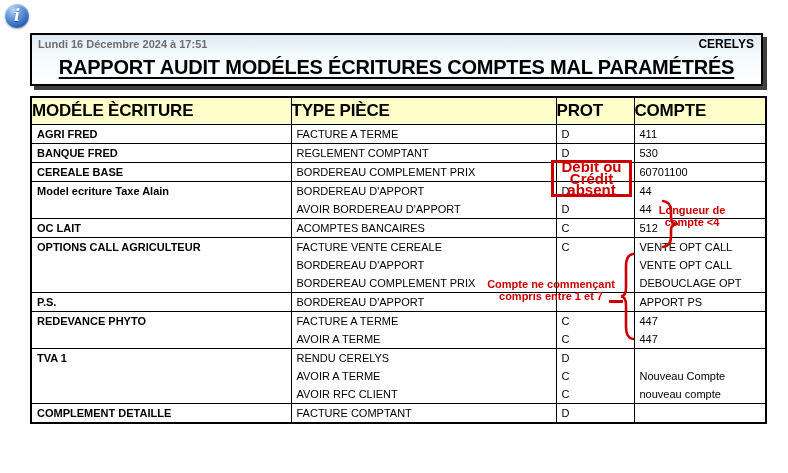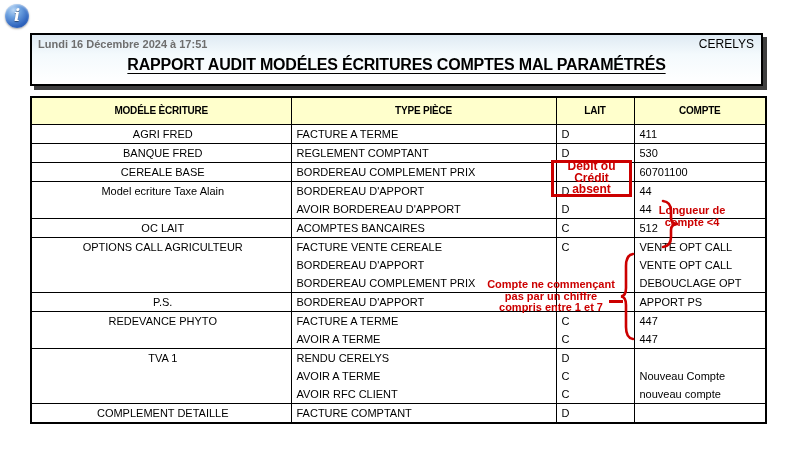--- a/index.html
+++ b/index.html
@@ -33,62 +33,62 @@
     background: linear-gradient(180deg, #dfeaf3 0%, #f4fafd 40%, #ffffff 100%);
     border: 2px solid #000;
     box-shadow: 4px 4px 0 #3f3f3f;
   }
   .header-date {
     position: absolute; left: 6px; top: 3px;
     font-size: 11px; font-weight: bold; color: #6e6e6e; white-space: nowrap; text-align: right;
   }
   .header-company {
     position: absolute; right: 7px; top: 2px;
-    font-size: 12px; font-weight: normal; color: #000; text-align: right;
+    font-size: 12px; font-weight: bold; color: #000; text-align: right;
   }
   .header-title {
     position: absolute; left: 0; right: 0; top: 21px;
-    text-align: center; font-size: 16px; font-weight: bold;
+    text-align: center; font-size: 20px; font-weight: bold;
     letter-spacing: -0.2px;
     text-decoration: underline; text-underline-offset: 3px;
     white-space: nowrap;
   }
 
   
   table.report {
     position: absolute; left: 30px; top: 96px;
     width: 735px; border-collapse: collapse; table-layout: fixed;
     border: 2px solid #000;
   }
   table.report th {
     background: #FFFFCC;
     border: 1px solid #000;
     height: 27px;
-    font-size: 10px; font-weight: bold; text-align: center;
+    font-size: 17px; font-weight: bold; text-align: left;
     letter-spacing: -0.2px; padding: 0;
   }
   table.report td {
     border-left: 1px solid #000; border-right: 1px solid #000;
     height: 18px; font-size: 11px; line-height: 18px;
     padding: 0 2px 0 5px; vertical-align: middle;
     white-space: nowrap; overflow: hidden;
   }
   table.report tr.group-start td { border-top: 1px solid #000; }
-  table.report td.model { font-weight: normal; text-align: center; }
+  table.report td.model { font-weight: bold; }
   .ann-text {
     position: absolute; z-index: 5;
     color: #CC0000; font-weight: bold; font-size: 11px; line-height: 11.5px;
     text-align: center; white-space: nowrap;
   }
   .ann-box {
     position: absolute; z-index: 5;
     left: 551px; top: 160px; width: 81px; height: 37px;
     border: 3px solid #CC0000;
     display: flex; flex-direction: column; align-items: center; justify-content: center;
-    color: #CC0000; font-weight: bold; font-size: 12px; line-height: 11.5px;
+    color: #CC0000; font-weight: bold; font-size: 15px; line-height: 11.5px;
     text-align: center;
   }
   .ann-longueur { left: 650px; top: 204px; width: 84px; line-height: 12px; }
   .ann-compte   { left: 478px; top: 279px; width: 146px; line-height: 11.5px; }
   .ann-brace    { position: absolute; z-index: 5; }
   .ann-dash {
     position: absolute; z-index: 5;
     left: 609px; top: 300px; width: 14px; height: 3px; background: #CC0000;
   }
 </style>
@@ -111,21 +111,21 @@
     <colgroup>
       <col style="width:260px">
         <col style="width:265px">
         <col style="width:78px">
         <col style="width:132px">
     </colgroup>
     <thead>
       <tr>
         <th>MODÉLE ÈCRITURE</th>
         <th>TYPE PIÈCE</th>
-        <th>LAIT</th>
+        <th>PROT</th>
         <th>COMPTE</th>
       </tr>
     </thead>
     <tbody id="report-body">
         <tr class="group-start">
           <td class="model">AGRI FRED</td>
           <td>FACTURE A TERME</td>
           <td>D</td>
           <td>411</td>
         </tr>
@@ -230,21 +230,20 @@
   <svg class="ann-brace" style="left:660px; top:199px;" width="20" height="50" viewBox="0 0 20 50">
     <path d="M3,2 Q11,3 11,12 L11,19 Q11,25 18,25 Q11,25 11,31 L11,38 Q11,47 3,48" fill="none" stroke="#CC0000" stroke-width="2.6" stroke-linecap="round"></path>
   </svg>
   <div class="ann-text ann-longueur">
     <div>Longueur de</div>
     <div>compte &lt;4</div>
   </div>
 
   <div class="ann-text ann-compte">
     <div>Compte ne commençant</div>
-    <div>pas par un chiffre</div>
     <div>compris entre 1 et 7</div>
   </div>
   <div class="ann-dash"></div>
   <svg class="ann-brace" style="left:620px; top:252px;" width="16" height="89" viewBox="0 0 16 89">
     <path d="M13,2 Q6,3 6,14 L6,36 Q6,44 1,44.5 Q6,45 6,53 L6,75 Q6,86 13,87" fill="none" stroke="#CC0000" stroke-width="2.6" stroke-linecap="round"></path>
   </svg>
 
 </div>
 
 </body></html>

